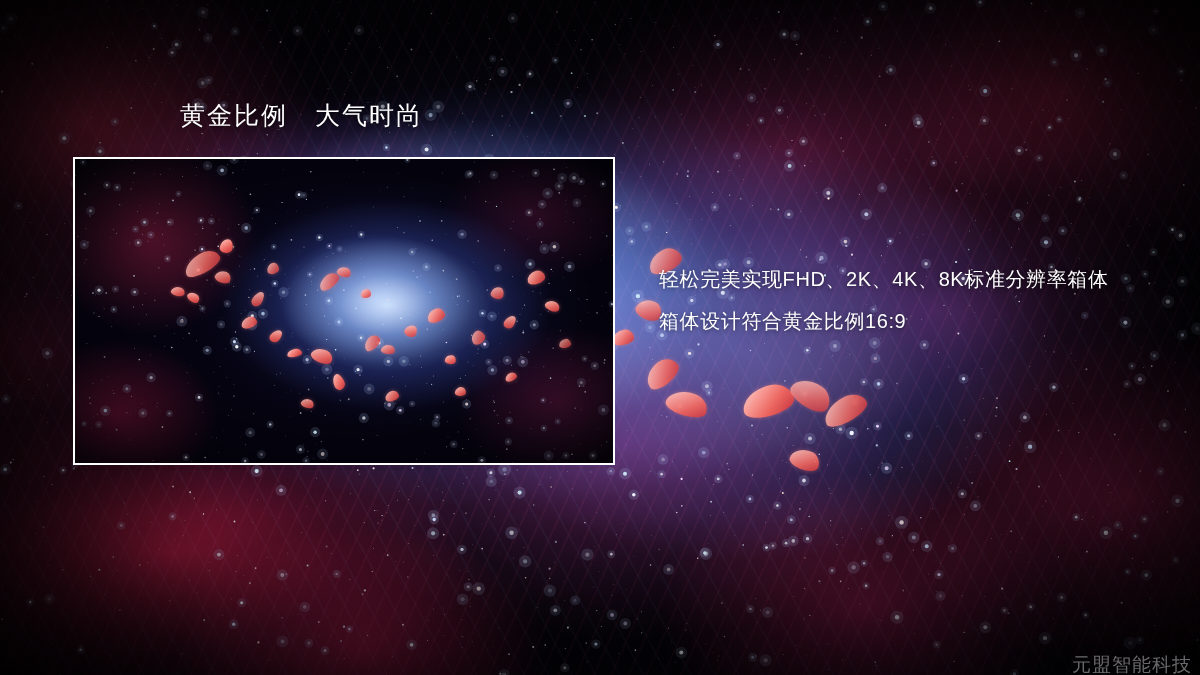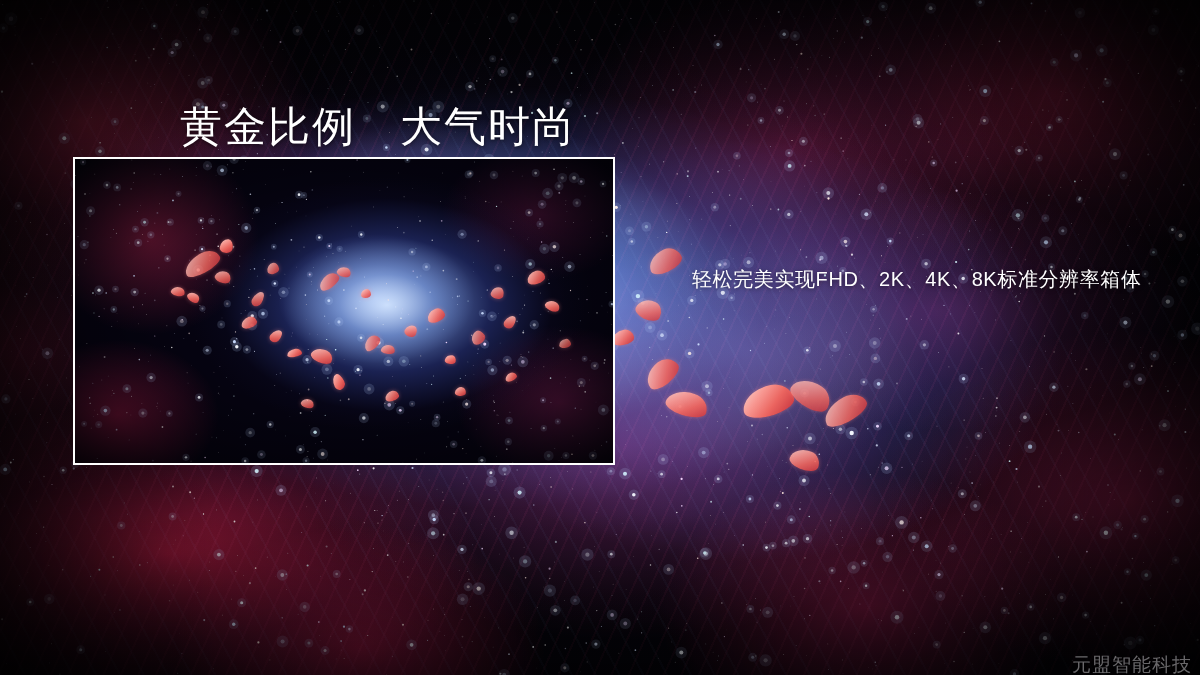--- a/index.html
+++ b/index.html
@@ -111,32 +111,31 @@
     border-radius: 60% 40% 55% 45% / 68% 62% 38% 32%;
     background: linear-gradient(140deg, #ffd9d2 0%, #ff9d94 32%, #f2675f 62%, #c9303a 100%);
     box-shadow: 0 0 4px rgba(255,140,140,0.45);
   }
 
   
   #slide-title {
     position: absolute;
     left: 180px;
     top: 99px;
-    font-size: 42px;
+    font-size: 25px;
     color: #ffffff;
     letter-spacing: 2px;
     white-space: pre;
     text-shadow: 0 1px 4px rgba(0,0,0,0.55);
   }
   #body-copy {
     position: absolute;
     left: 659px;
     top: 258px;
     width: 500px;
-    margin-left: 33px;
   }
   .body-line {
     font-size: 20px;
     line-height: 42px;
     color: #ffffff;
     white-space: pre;
     letter-spacing: 0.6px;
     text-shadow: 0 1px 4px rgba(0,0,0,0.5);
   }
   #watermark {
@@ -2966,17 +2965,18 @@
         <div class="petal" style="left: 226px; top: 240px; width: 13px; height: 9px; transform: rotate(20deg); opacity: 0.85;"></div>
         <div class="petal" style="left: 310px; top: 232px; width: 14px; height: 10px; transform: rotate(-14deg); opacity: 0.89;"></div>
         <div class="petal" style="left: 380px; top: 228px; width: 11px; height: 9px; transform: rotate(6deg); opacity: 0.92;"></div>
         <div class="petal" style="left: 430px; top: 214px; width: 12px; height: 8px; transform: rotate(-22deg); opacity: 0.96;"></div>
       </div>
     <div id="frame-vignette"></div>
   </div>
 
   <div id="body-copy">
     <div class="body-line">轻松完美实现FHD、2K、4K、8K标准分辨率箱体</div>
+    <div class="body-line">箱体设计符合黄金比例16:9</div>
   </div>
 
   <div id="watermark">元盟智能科技</div>
 
 </div>
 
 </body></html>

